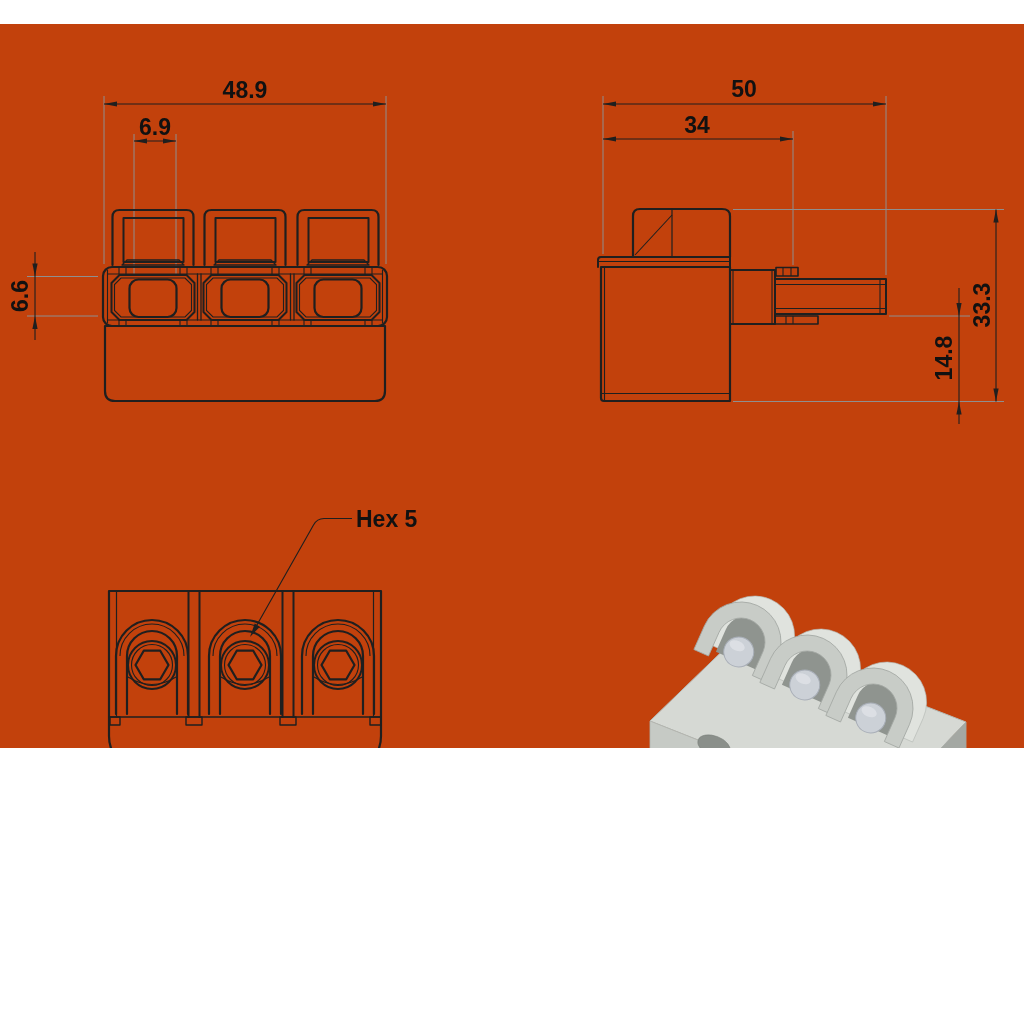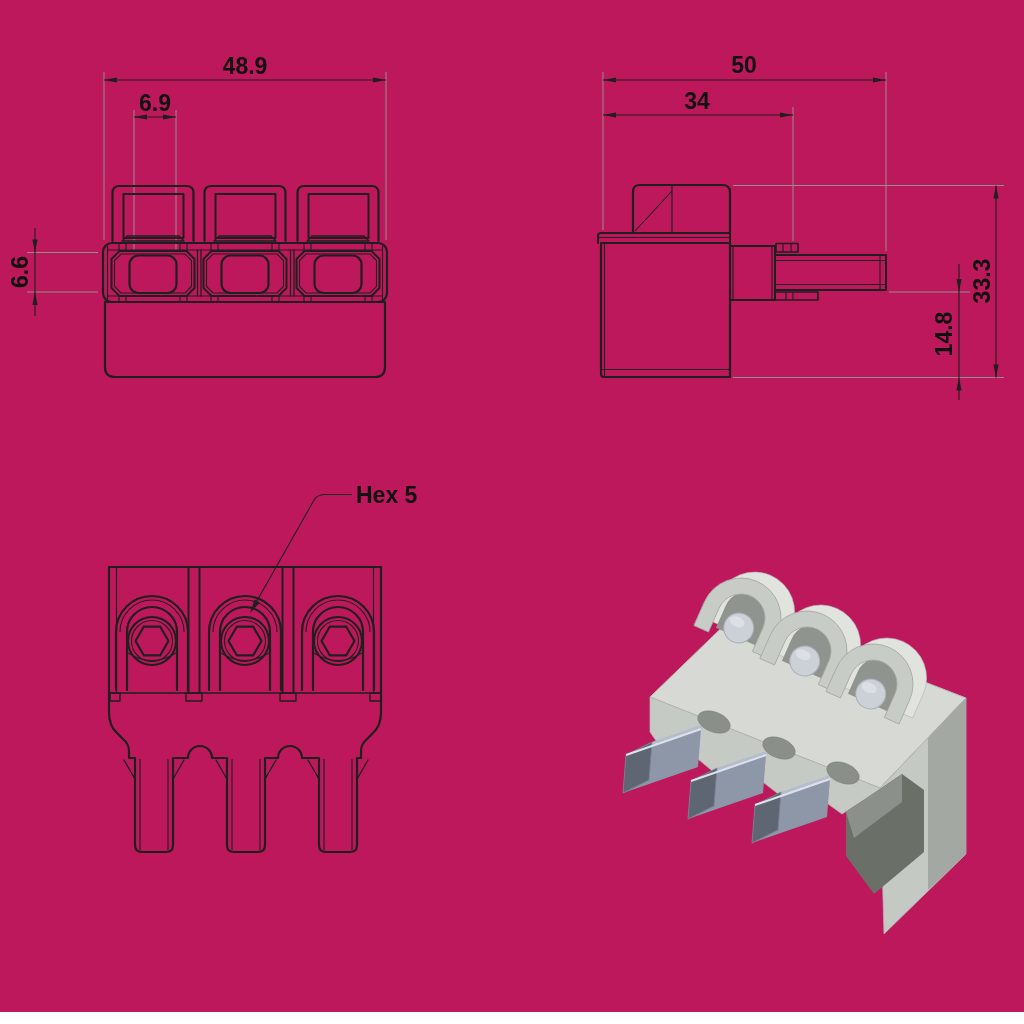--- a/index.html
+++ b/index.html
@@ -1,16 +1,16 @@
 <!DOCTYPE html>
 <html><head>
 <meta charset="utf-8">
 <style>
   html,body{margin:0;padding:0;background:#ffffff;}
-  .canvas{position:relative;width:1024px;height:1012px;background:#be185d;overflow:hidden;}
+  .canvas{position:relative;width:1024px;height:724px;background:#c2410c;overflow:hidden;margin-top:24px;}
   svg{display:block;}
   text.dim{font-family:"Liberation Sans",sans-serif;font-weight:bold;font-size:23px;fill:#111111;}
   .partline{stroke:#1f1f1f;fill:none;stroke-linejoin:round;stroke-linecap:round;}
   .thin{stroke:#1f1f1f;fill:none;stroke-width:1.1;}
   .ext{stroke:#8f8f8f;fill:none;stroke-width:1;}
   .dimline{stroke:#1f1f1f;fill:none;stroke-width:1.1;}
   .arrow{fill:#1f1f1f;stroke:none;}
 </style>
 </head>
 <body>

